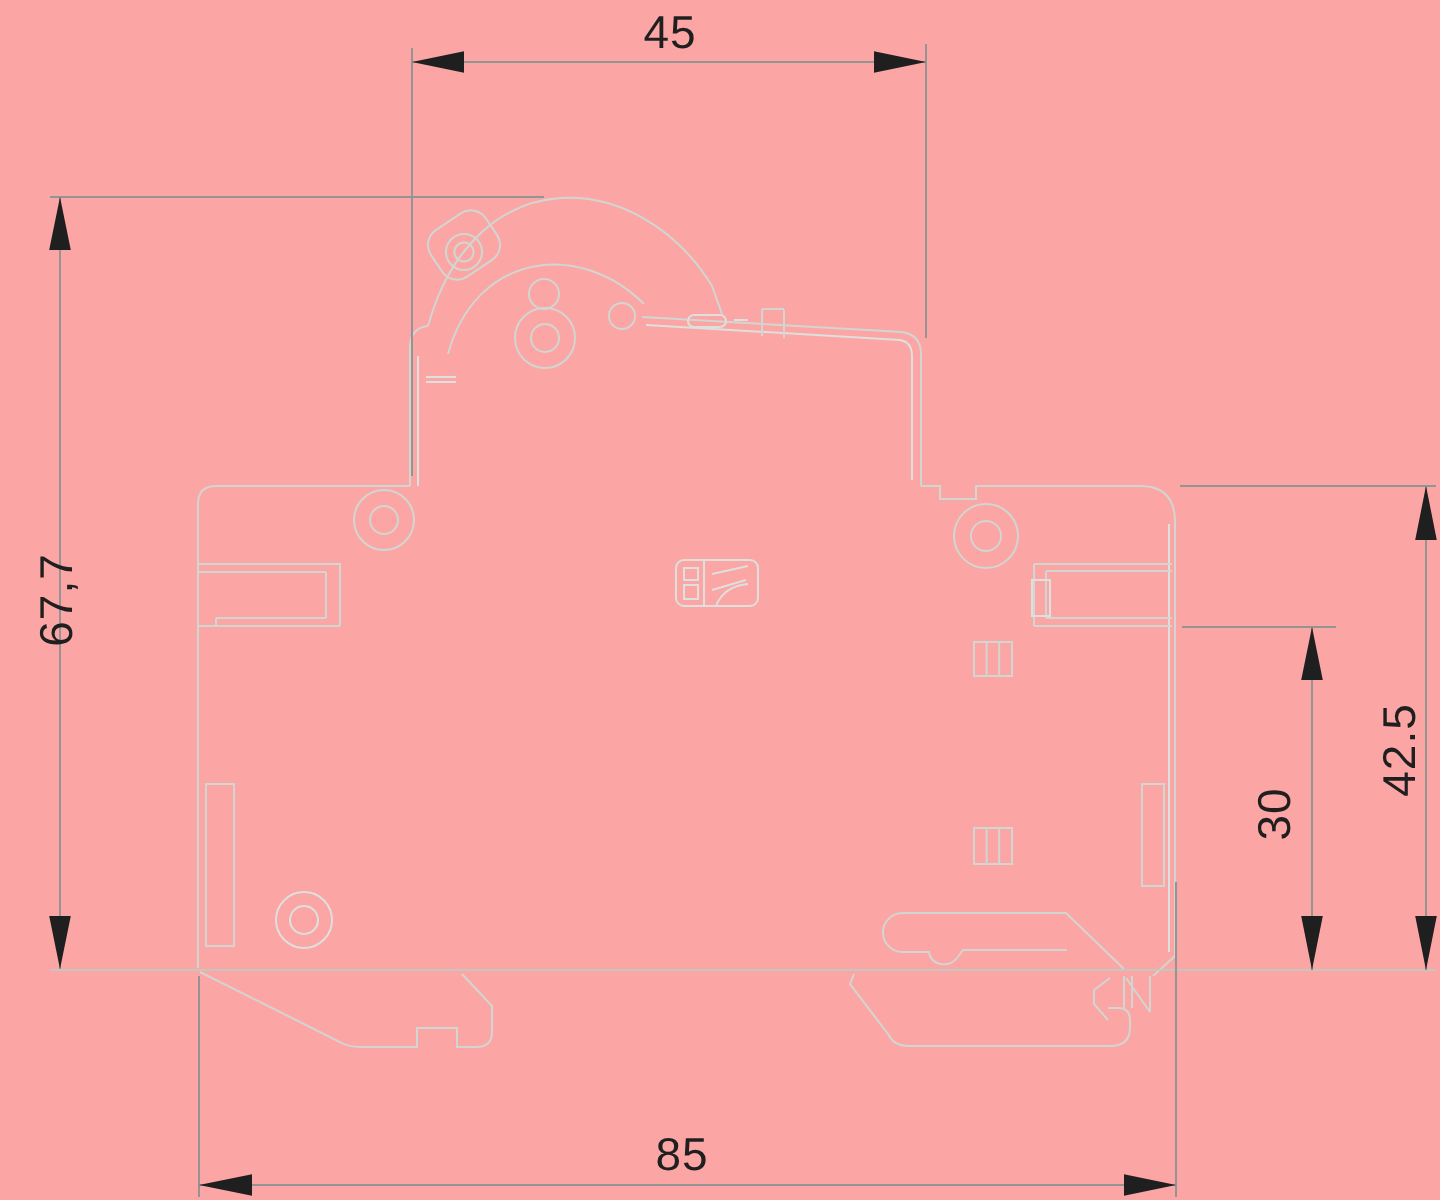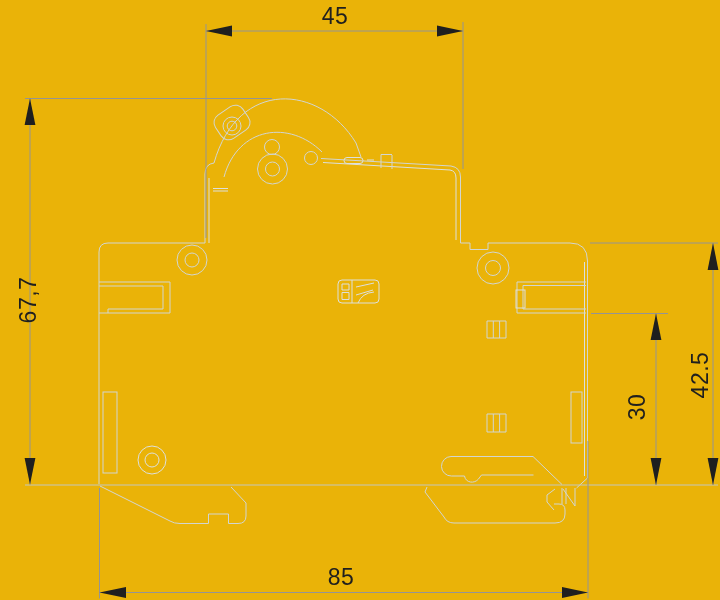--- a/index.html
+++ b/index.html
@@ -1,19 +1,19 @@
 <!DOCTYPE html>
 <html><head>
 <meta charset="utf-8">
 <style>
   html, body { margin: 0; padding: 0; background: #ffffff; }
   #stage {
     position: relative;
     width: 720px; height: 600px;
-    background: #eab308;
+    background: #fca5a5;
     font-family: "Liberation Sans", sans-serif;
     overflow: hidden;
   }
   svg text {
     font-family: "Liberation Sans", sans-serif;
     font-size: 23px;
     font-weight: 400;
     fill: #1f1f1f;
     letter-spacing: 0.5px;
   }

